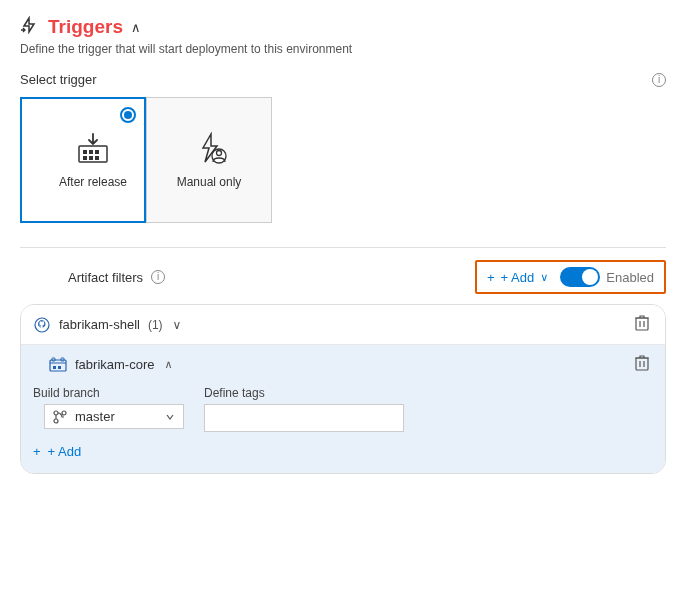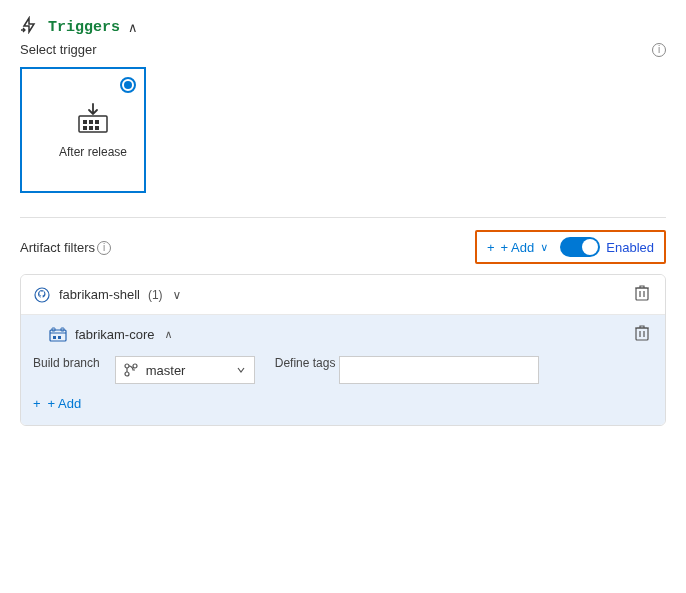--- a/index.html
+++ b/index.html
@@ -15,24 +15,23 @@
       padding: 16px 20px;
       max-width: 686px;
     }
     .section-header {
       display: flex;
       align-items: center;
       gap: 8px;
       margin-bottom: 4px;
     }
     .section-title {
-      font-size: 15px;
+      font-size: 19px;
       font-weight: 600;
-      color: #15803d;
-      font-family: Liberation Mono, monospace;
+      color: #ef4444;
     }
     .section-subtitle {
       font-size: 12px;
       color: #555;
       margin-bottom: 16px;
     }
     .select-trigger-label {
       font-size: 13px;
       color: #333;
       margin-bottom: 10px;
@@ -107,24 +106,25 @@
       margin: 8px 0 12px 0;
     }
     .artifact-header {
       display: flex;
       align-items: center;
       justify-content: space-between;
       margin-bottom: 10px;
     }
     .artifact-label {
       display: flex;
-      align-items: flex-end;
-      gap: 2px;
+      align-items: flex-start;
+      gap: 8px;
       font-size: 13px;
       color: #333;
+      margin-left: 48px;
     }
     .add-enabled-group {
       display: flex;
       align-items: center;
       gap: 12px;
       border: 2px solid #e05a00;
       padding: 5px 10px;
       border-radius: 2px;
     }
     .add-btn {
@@ -155,25 +155,25 @@
       position: absolute;
       top: 2px;
       left: 22px;
       width: 16px;
       height: 16px;
       border-radius: 50%;
       background: #fff;
     }
     .toggle-label {
       font-size: 13px;
-      color: #1d4ed8;
+      color: #737373;
     }
     .artifact-list {
       border: 1px solid #ddd;
-      border-radius: 6px;
+      border-radius: 14px;
       overflow: hidden;
     }
     .artifact-row {
       display: flex;
       align-items: center;
       justify-content: space-between;
       padding: 8px 12px;
       border-bottom: 1px solid #e8e8e8;
       background: #fff;
     }
@@ -231,21 +231,21 @@
     .expand-content {
       padding: 10px 0 4px 0;
     }
     .form-row {
       display: flex;
       gap: 20px;
       margin-bottom: 10px;
     }
     .form-field {
       display: flex;
-      flex-direction: row;
+      flex-direction: column;
       gap: 4px;
     }
     .form-field label {
       font-size: 12px;
       color: #444;
     }
     .select-wrapper {
       display: flex;
       align-items: center;
       border: 1px solid #ccc;
@@ -291,20 +291,21 @@
     <span style="font-size:16px; color:#333;">
       
       <svg width="20" height="18" viewBox="0 0 20 18" fill="none">
         <path d="M4 10 L9 2 L9 8 L14 8 L9 16 L9 10 Z" stroke="#333" stroke-width="1.5" fill="none"></path>
         <path d="M1 14 L5 14 M3 12 L5 14 L3 16" stroke="#333" stroke-width="1.3" fill="none"></path>
       </svg>
     </span>
     <span class="section-title">Triggers</span>
     <span style="font-size:13px; cursor:pointer;">∧</span>
   </div>
+  <div class="section-subtitle">Define the trigger that will start deployment to this environment</div>
 
   <div class="select-trigger-label">
     <span>Select trigger</span>
     <span class="info-circle">i</span>
   </div>
 
   <div class="trigger-cards">
 
     <div class="trigger-card selected">
       <div class="radio-dot filled"></div>
@@ -316,20 +317,33 @@
           <rect x="20" y="18" width="4" height="4" fill="#333"></rect>
           <rect x="8" y="24" width="4" height="4" fill="#333"></rect>
           <rect x="14" y="24" width="4" height="4" fill="#333"></rect>
           <rect x="20" y="24" width="4" height="4" fill="#333"></rect>
           <path d="M18 2 L18 12 M14 8 L18 12 L22 8" stroke="#333" stroke-width="1.8" fill="none" stroke-linecap="round"></path>
         </svg>
       </span>
       <span class="trigger-card-label">After release</span>
     </div>
 
+    <div class="trigger-card">
+      <span>
+        <svg width="36" height="32" viewBox="0 0 36 32">
+
+          <path d="M20 2 L12 16 L18 16 L14 30 L26 14 L20 14 Z" stroke="#333" stroke-width="1.5" fill="none"></path>
+
+          <circle cx="28" cy="24" r="7" stroke="#333" stroke-width="1.3" fill="white"></circle>
+          <circle cx="28" cy="21" r="2.5" stroke="#333" stroke-width="1.3" fill="none"></circle>
+          <path d="M22 30 Q22 26 28 26 Q34 26 34 30" stroke="#333" stroke-width="1.3" fill="none"></path>
+        </svg>
+      </span>
+      <span class="trigger-card-label">Manual only</span>
+    </div>
   </div>
 
   <hr class="divider">
 
   <div class="artifact-header">
     <div class="artifact-label">
       <span>Artifact filters</span>
       <span class="info-circle">i</span>
     </div>
     <div class="add-enabled-group">

